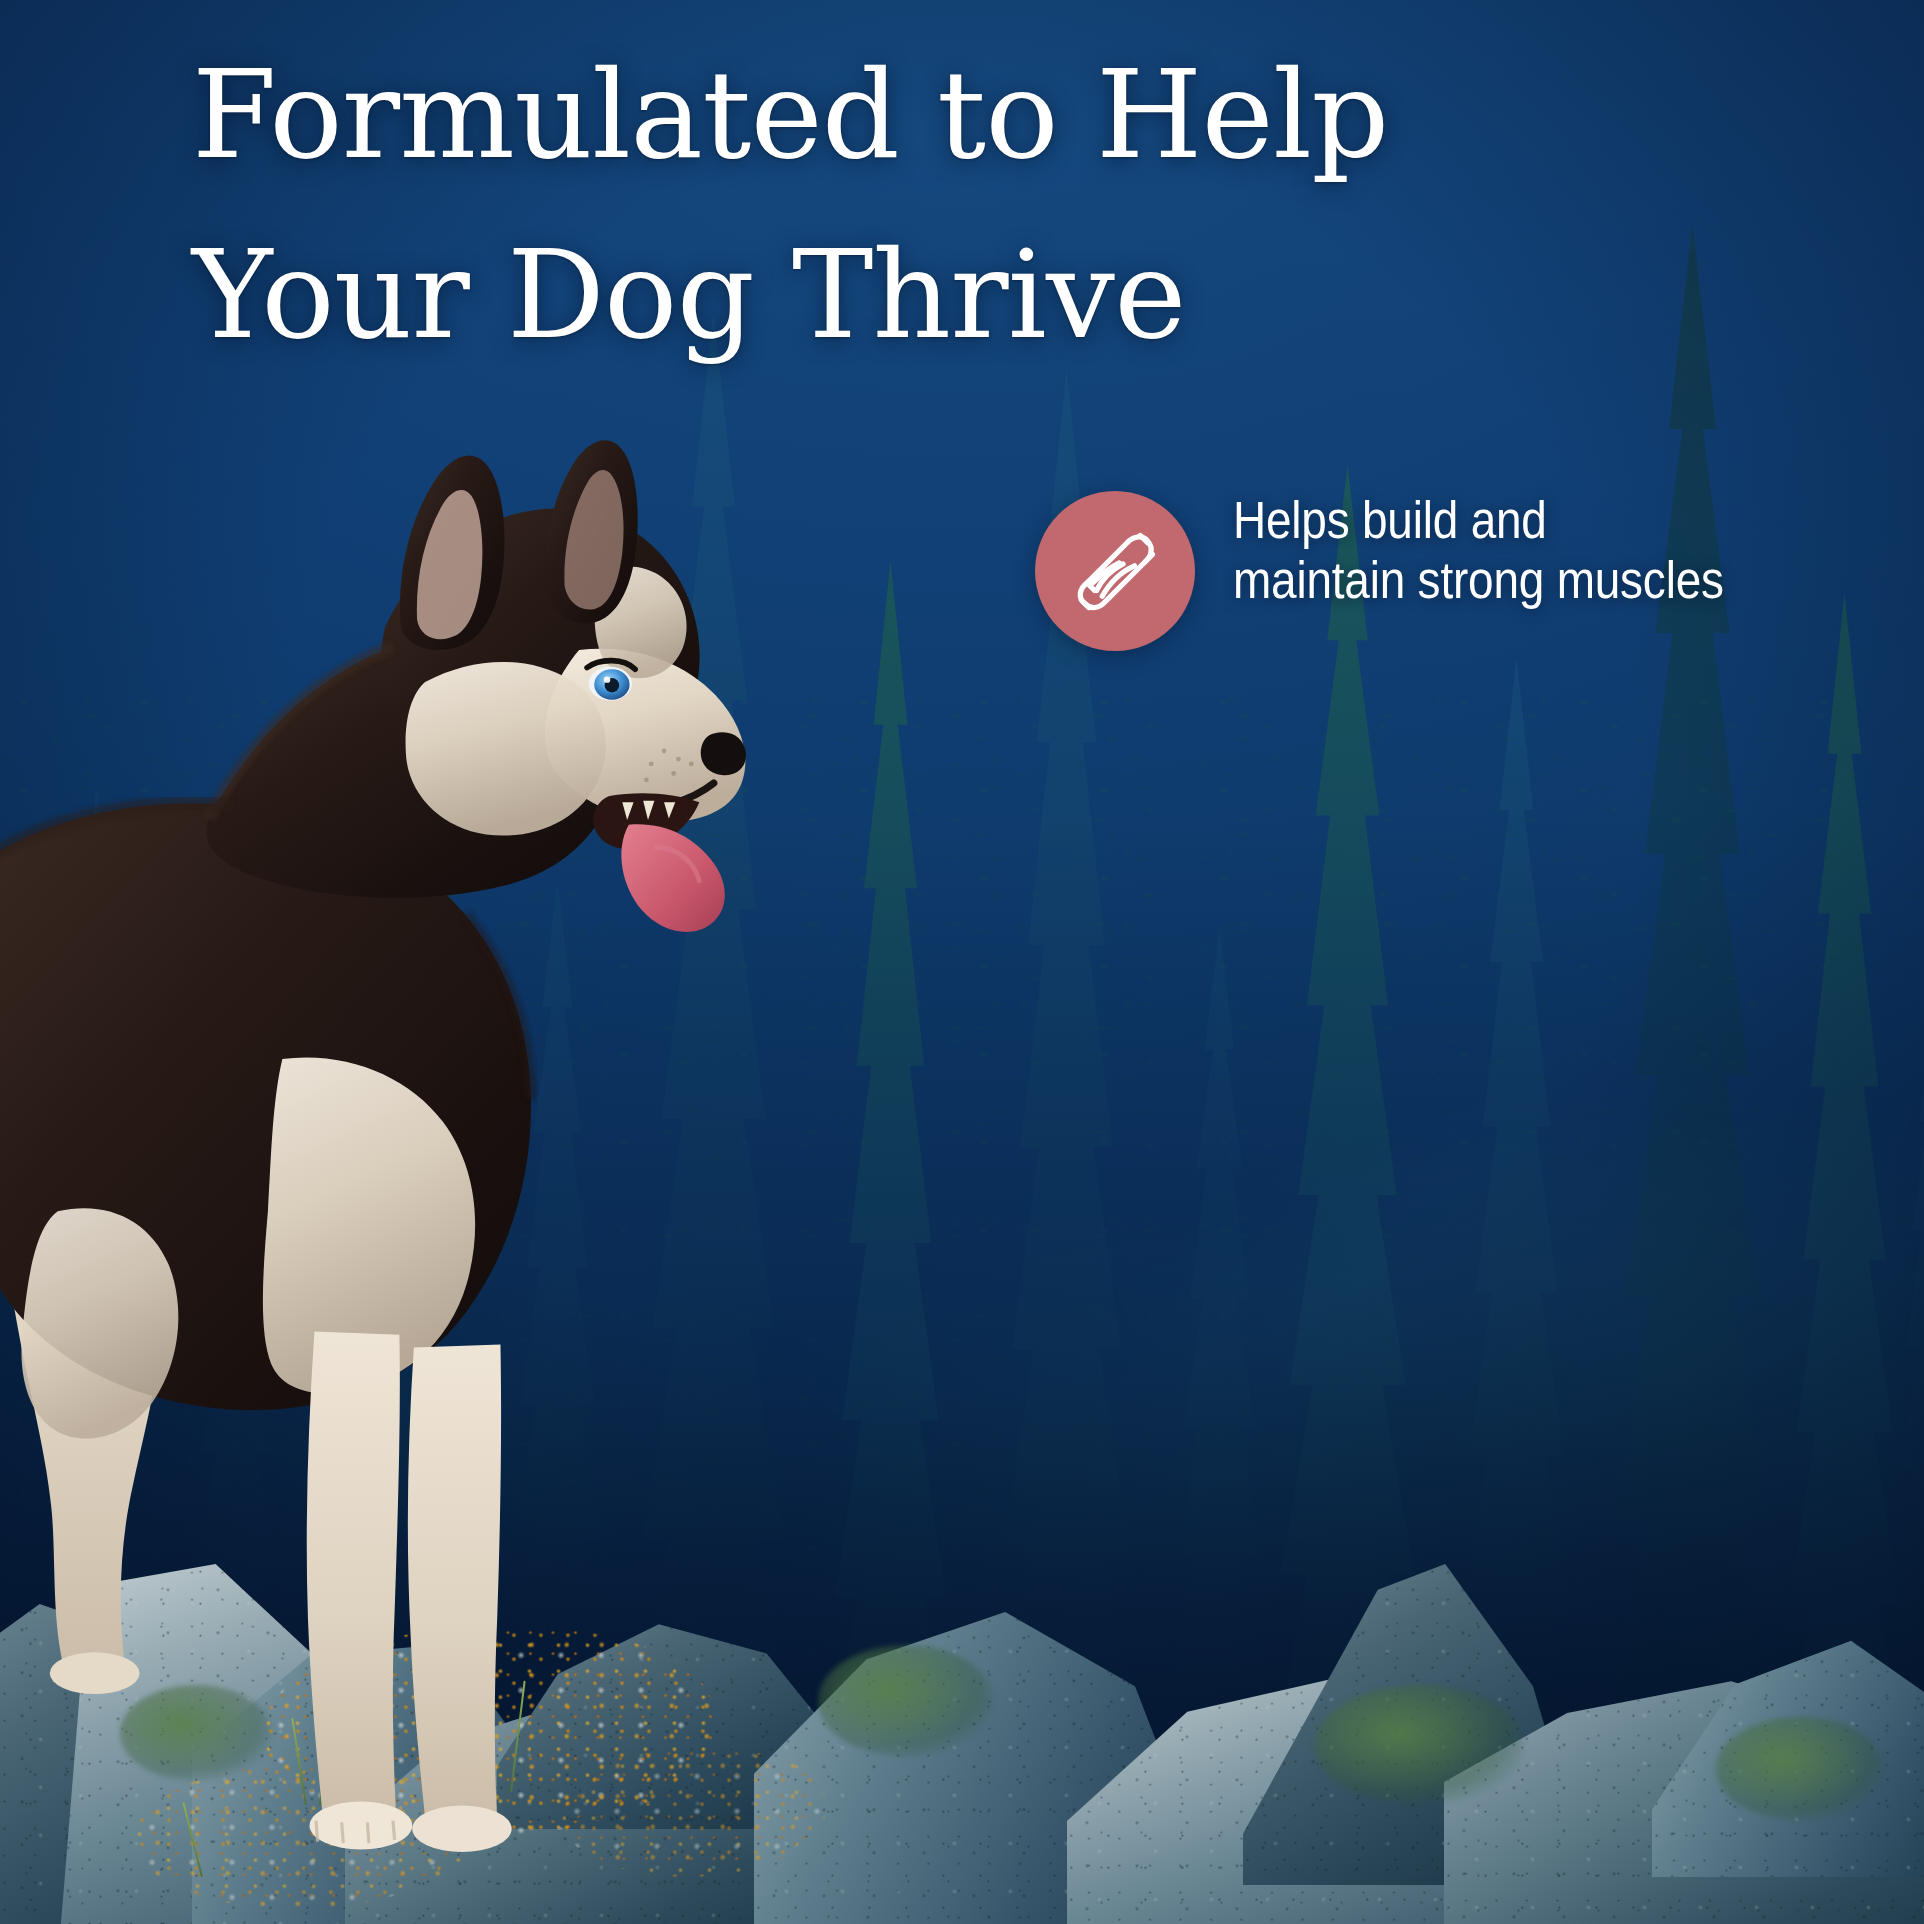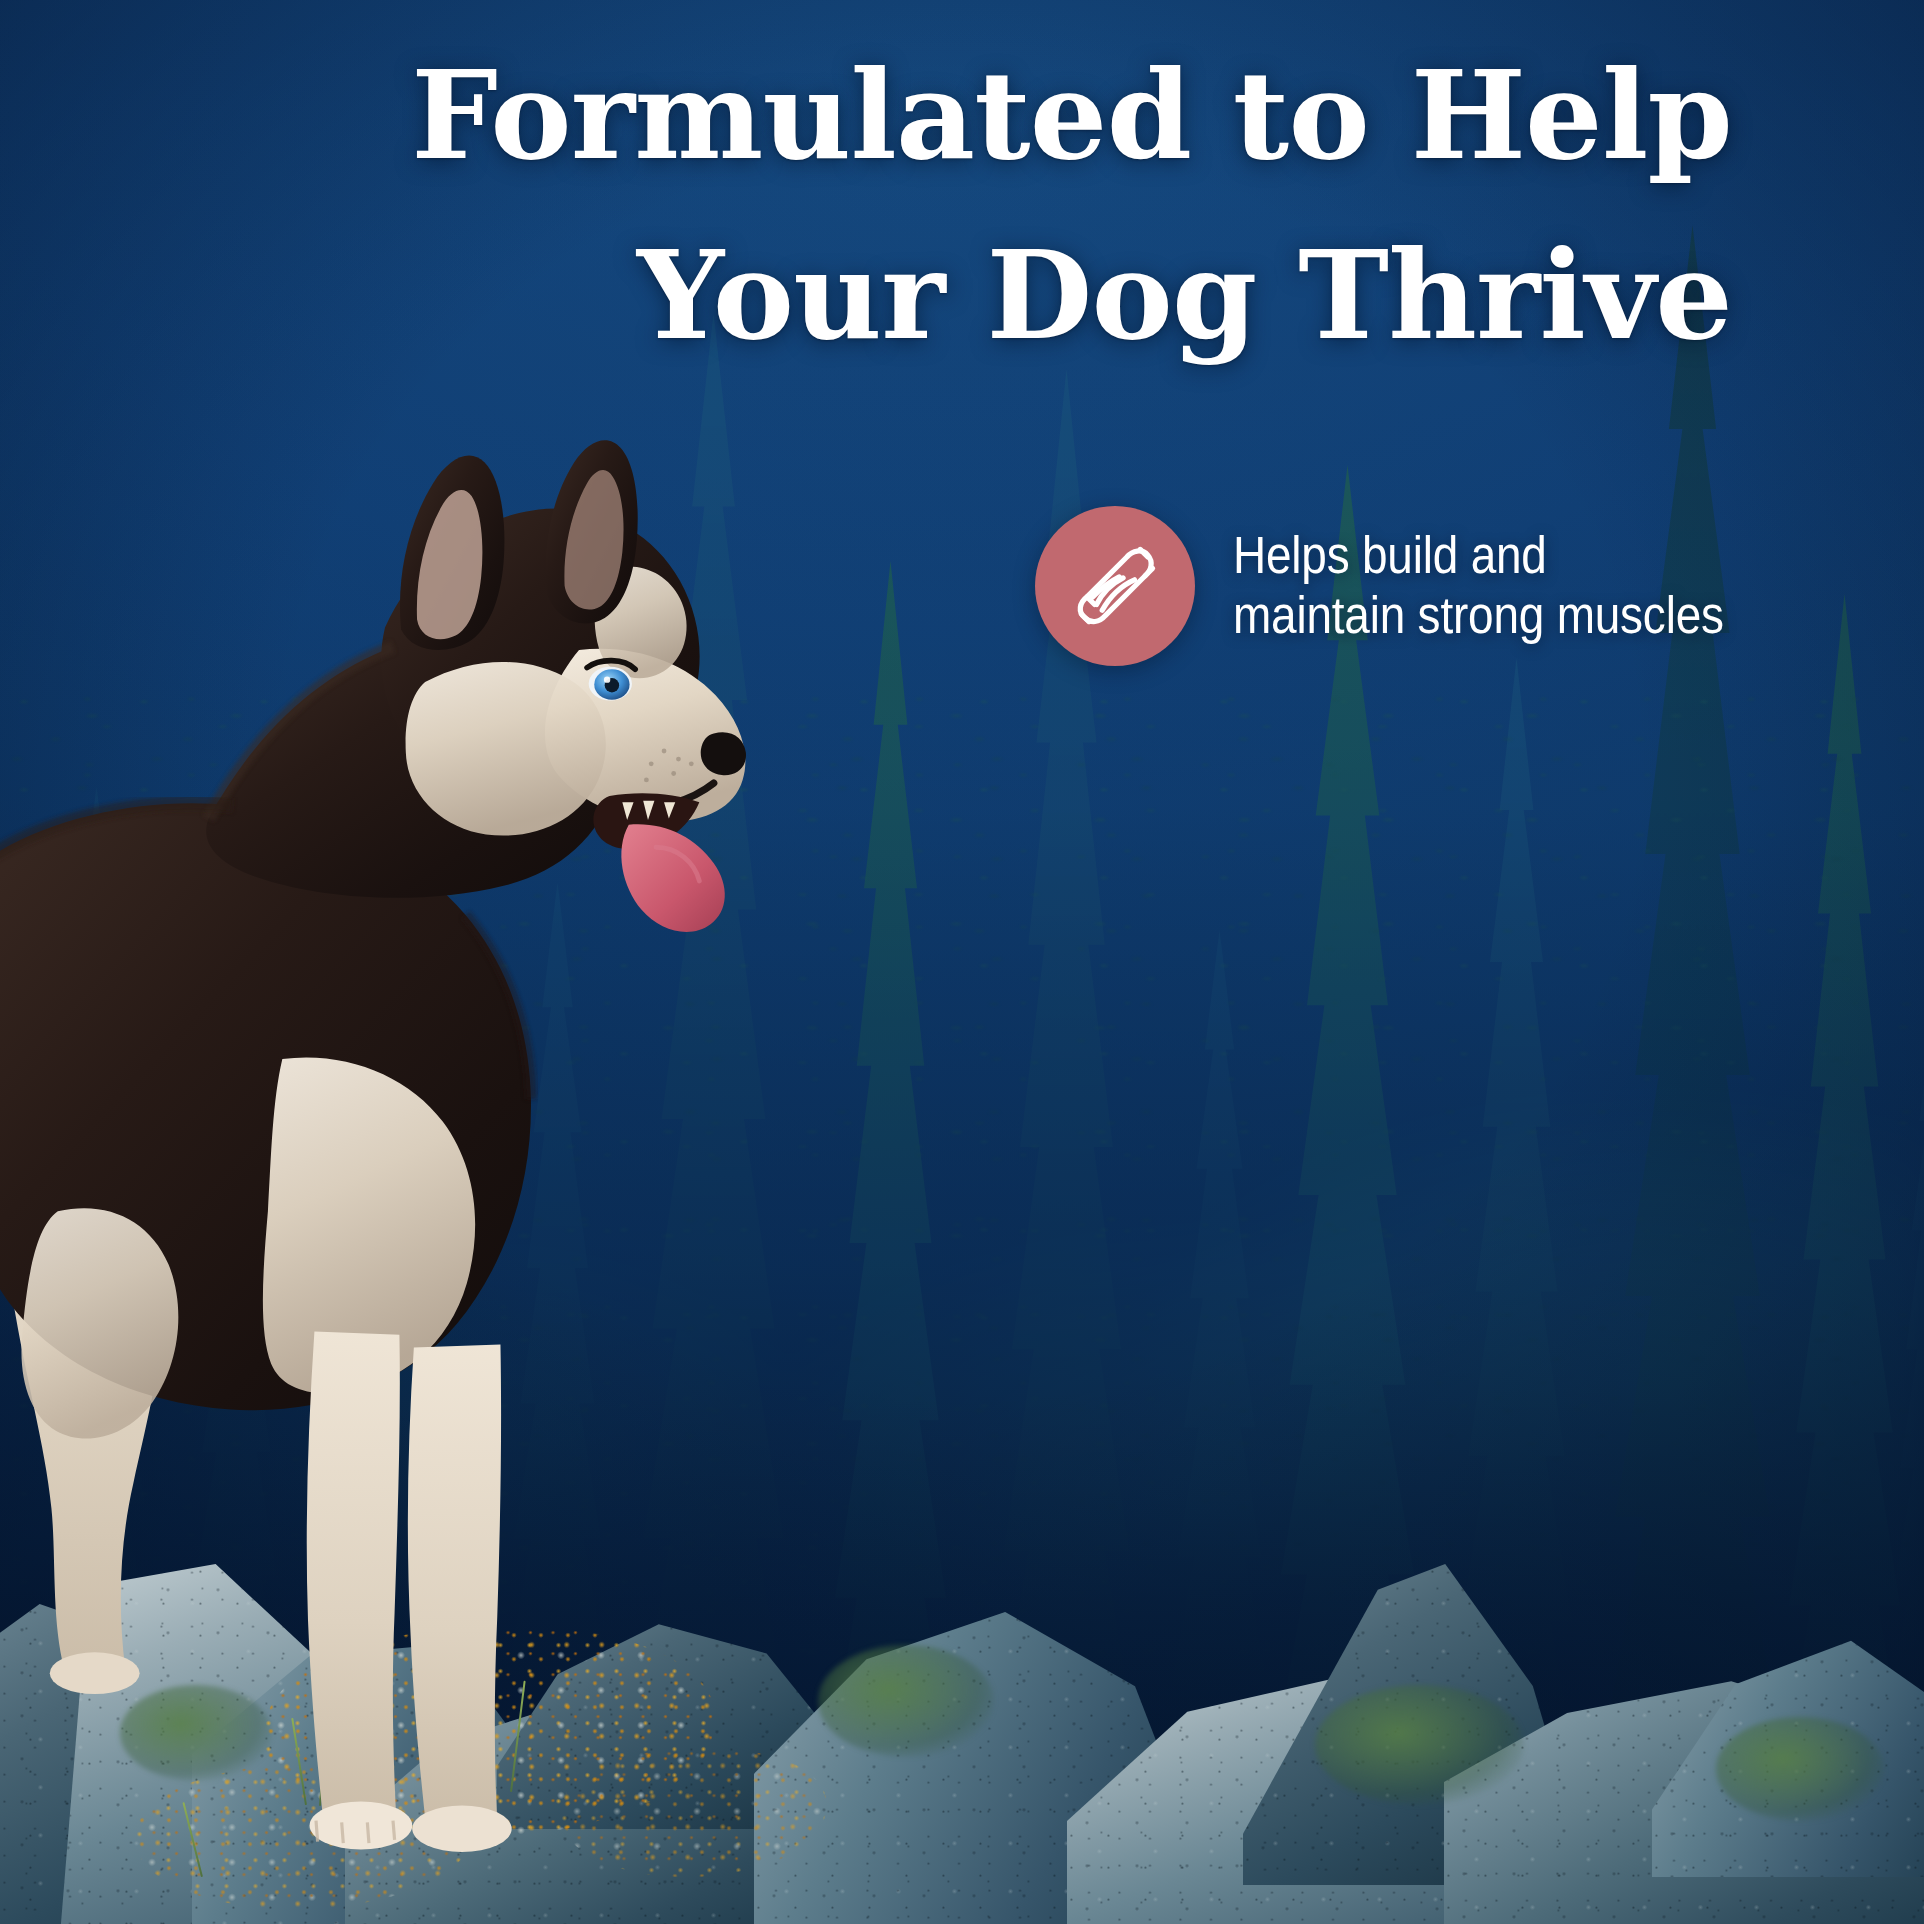--- a/index.html
+++ b/index.html
@@ -118,42 +118,42 @@
   }
   .grass{position:absolute;width:2.4px;background:linear-gradient(to top,#4e7040,#8fae56);transform-origin:bottom center;border-radius:1.6px;}
 
   
   .dog{position:absolute; left:-32px; top:305px; width:850px; height:1556px;}
   .dog svg{width:100%;height:100%;display:block;}
 
   
   .headline{
     position:absolute; left:0; right:0; top:50px;
-    text-align:right;
+    text-align:left;
     color:#ffffff;
     font-family:"DejaVu Serif", serif;
-    font-weight:bold;
+    font-weight:normal;
     font-size:122px;
     line-height:1.08;
     letter-spacing:-0.8px;
     text-shadow:0 3.2px 21px rgba(3,20,44,.62), 0 0.8px 2.4px rgba(3,20,44,.5);
     padding:0 192px;
   }
   .headline .l2{display:block;margin-top:48px;}
 
   
   .benefits{
     position:absolute;
     left:1035px;
     top:491px;
     width:850px;
   }
   .benefit{
     display:flex;
-    align-items:center;
+    align-items:flex-start;
     height:189px;
     gap:38px;
   }
   .badge{
     flex:0 0 auto;
     width:160px;height:160px;
     border-radius:50%;
     background:#c1696f;
     display:flex;align-items:center;justify-content:center;
     box-shadow:0 4.8px 21px rgba(3,18,38,.38);

